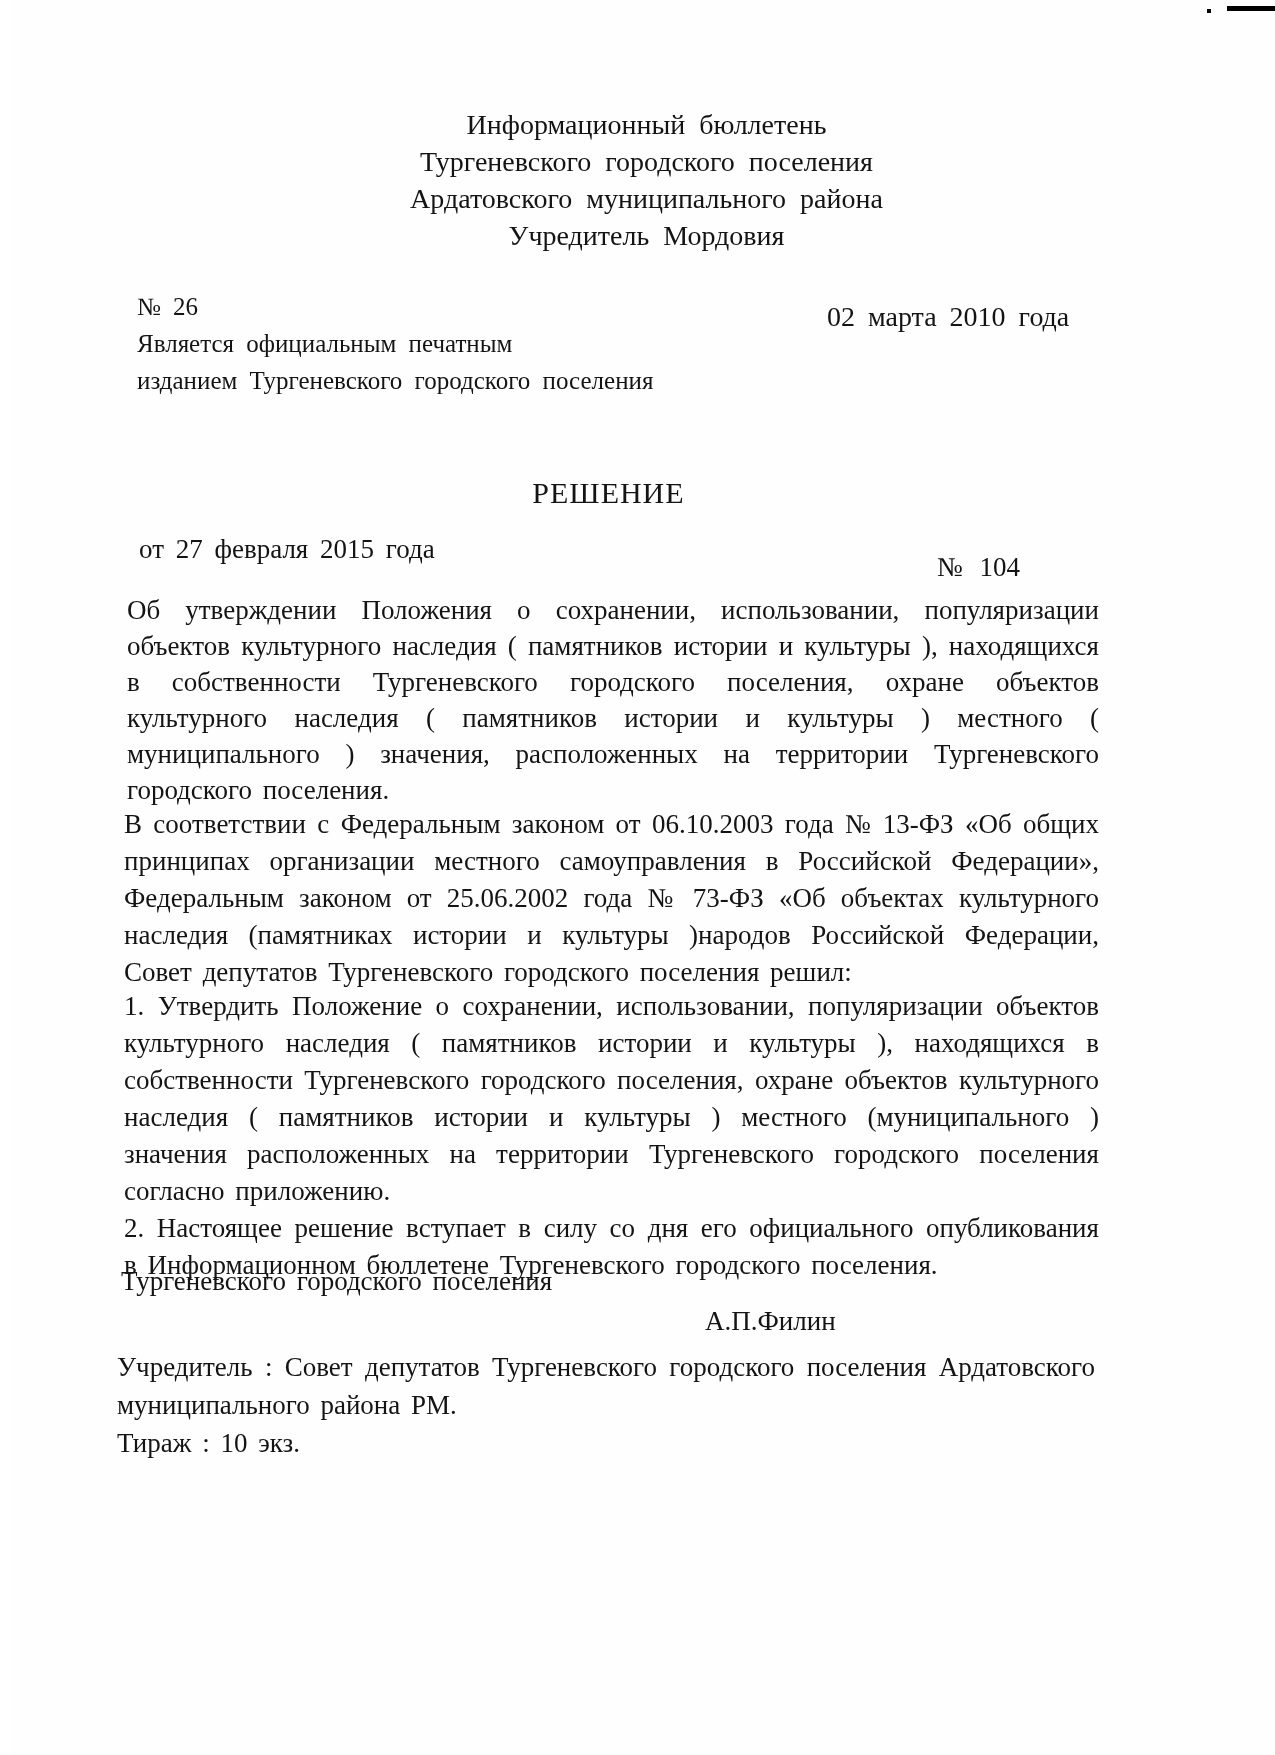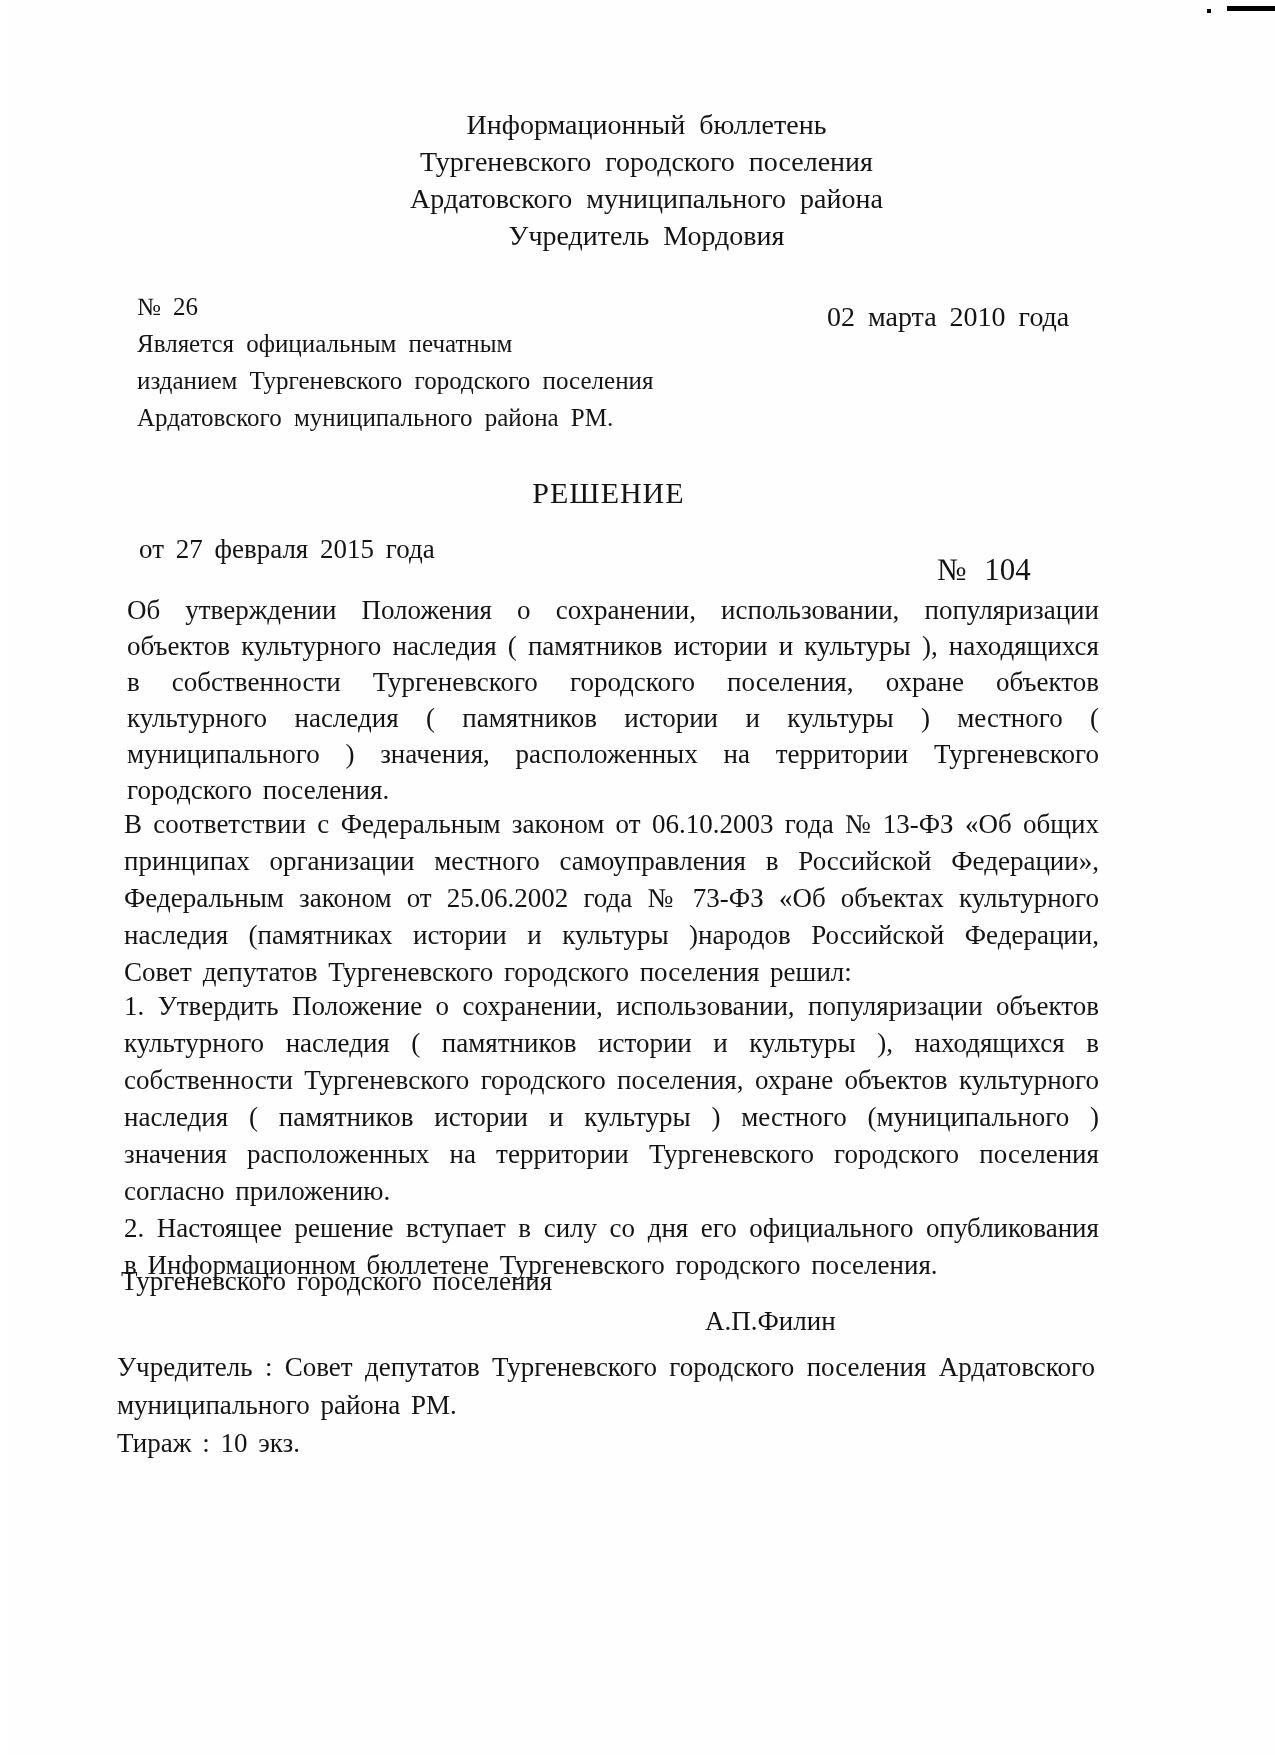--- a/index.html
+++ b/index.html
@@ -67,21 +67,21 @@
     position: absolute;
     top: 534px;
     left: 130px;
     font-size: 27px;
     word-spacing: 5px;
   }
   .decision-number {
     position: absolute;
     top: 552px;
     left: 928px;
-    font-size: 31px;
+    font-size: 27px;
     word-spacing: 10px;
   }
   .subject {
     position: absolute;
     top: 592px;
     left: 118px;
     width: 972px;
     font-size: 27px;
     line-height: 36px;
     text-align: justify;
@@ -146,21 +146,20 @@
     <div>Информационный бюллетень</div>
     <div>Тургеневского городского поселения</div>
     <div>Ардатовского муниципального района</div>
     <div>Учредитель Мордовия</div>
   </div>
 
   <div class="masthead">
     <div>№ 26</div>
     <div>Является официальным печатным</div>
     <div>изданием Тургеневского городского поселения</div>
-    <div>Ардатовского муниципального района РМ.</div>
   </div>
 
   <div class="masthead-date">02 марта 2010 года</div>
 
   <div class="decision-heading">РЕШЕНИЕ</div>
 
   <div class="decision-date">от 27 февраля 2015 года</div>
   <div class="decision-number">№ 104</div>
 
   <div class="subject">Об утверждении Положения о сохранении, использовании, популяризации объектов культурного наследия ( памятников истории и культуры ), находящихся в собственности Тургеневского городского поселения, охране объектов культурного наследия ( памятников истории и культуры ) местного ( муниципального ) значения, расположенных на территории Тургеневского городского поселения.</div>

